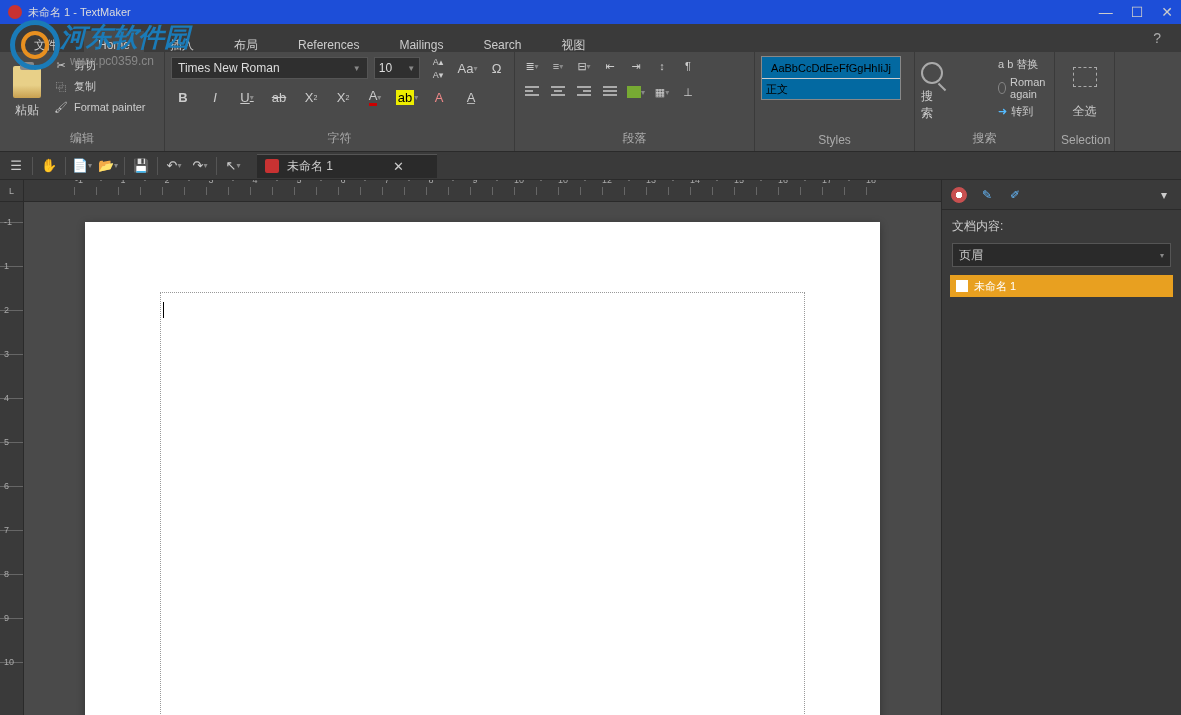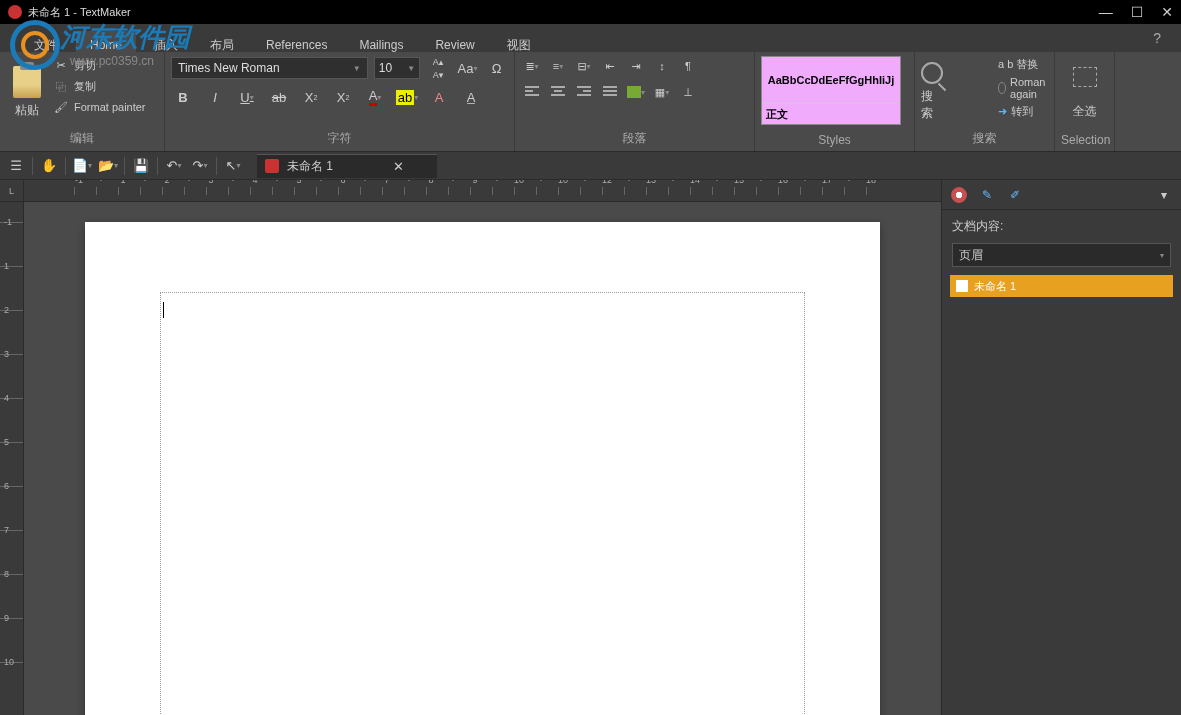--- a/index.html
+++ b/index.html
@@ -1,24 +1,24 @@
 <!DOCTYPE html>
 <html><head>
 <meta charset="utf-8">
 <style>
 * { margin: 0; padding: 0; box-sizing: border-box; font-family: "Segoe UI", sans-serif; }
 body { background: #4a4a4a; width: 1181px; height: 715px; overflow: hidden; position: relative; color: #ccc; font-size: 12px; }
-.titlebar { height: 24px; background: #000000; display: flex; align-items: center; padding: 0 8px; justify-content: space-between; }
+.titlebar { height: 24px; background: #1d4ed8; display: flex; align-items: center; padding: 0 8px; justify-content: space-between; }
 .titlebar .left { display: flex; align-items: center; gap: 6px; }
 .titlebar .app-icon { width: 14px; height: 14px; background: #c83232; border-radius: 50%; }
 .titlebar .title { font-size: 11px; color: #ddd; }
 .titlebar .win-controls { display: flex; gap: 18px; font-size: 14px; color: #ccc; }
 .titlebar .win-controls span { cursor: pointer; }
 .menubar { height: 28px; background: #3a3a3a; display: flex; align-items: center; padding-left: 20px; justify-content: space-between; }
-.menubar .menus { display: flex; gap: 4px; margin-top: 14px; }
+.menubar .menus { display: flex; gap: 12px; margin-top: 14px; }
 .menubar .menu-item { padding: 0 14px; font-size: 12px; line-height: 28px; cursor: pointer; color: #ccc; }
 .menubar .help { padding-right: 20px; font-size: 14px; color: #aaa; }
 .ribbon { height: 100px; background: #4a4a4a; display: flex; border-bottom: 1px solid #2a2a2a; }
 .ribbon-group { display: flex; flex-direction: column; justify-content: space-between; border-right: 1px solid #3a3a3a; padding: 4px 6px 0 6px; }
 .ribbon-group .group-label { text-align: center; font-size: 12px; color: #aaa; padding: 2px 0 4px 0; }
 .clip-group { width: 165px; }
 .clip-content { display: flex; gap: 4px; flex: 1; }
 .paste-btn { display: flex; flex-direction: column; align-items: center; justify-content: center; width: 42px; gap: 4px; }
 .paste-icon { width: 28px; height: 32px; background: linear-gradient(#e8d088 60%, #c8a050); border-radius: 2px; position: relative; }
 .paste-icon::before { content: ""; position: absolute; top: -4px; left: 7px; width: 14px; height: 8px; background: #888; border-radius: 2px; }
@@ -29,21 +29,21 @@
 .char-top { display: flex; gap: 6px; align-items: center; margin-bottom: 6px; }
 .font-select { width: 205px; height: 22px; background: #2f2f2f; border: 1px solid #555; color: #ddd; padding: 0 6px; font-size: 12px; display: flex; align-items: center; justify-content: space-between; }
 .size-select { width: 48px; height: 22px; background: #2f2f2f; border: 1px solid #555; color: #ddd; padding: 0 4px; font-size: 12px; display: flex; align-items: center; justify-content: space-between; }
 .char-btns { display: flex; flex-direction: column; gap: 2px; }
 .char-bottom { display: flex; gap: 8px; align-items: center; }
 .fmt-btn { width: 24px; height: 22px; display: flex; align-items: center; justify-content: center; font-size: 13px; cursor: pointer; color: #ccc; }
 .para-group { width: 240px; }
 .para-row { display: flex; gap: 4px; align-items: center; margin-bottom: 6px; }
 .para-btn { width: 22px; height: 20px; display: flex; align-items: center; justify-content: center; cursor: pointer; font-size: 11px; color: #ccc; }
 .styles-group { width: 160px; }
-.style-box { width: 140px; height: 69px; background: #f0abfc; border: 1px solid #888; color: #000; display: flex; flex-direction: column; overflow: hidden; font-weight: bold; }
+.style-box { width: 140px; height: 44px; background: #0369a1; border: 1px solid #888; color: #000; display: flex; flex-direction: column; overflow: hidden; }
 .style-preview { flex: 1; display: flex; align-items: center; justify-content: center; font-size: 11px; border-bottom: 1px solid #ccc; padding: 2px; }
 .style-name-row { height: 20px; display: flex; align-items: center; padding: 0 4px; font-size: 11px; }
 .search-group { width: 140px; }
 .search-content { display: flex; gap: 6px; flex: 1; }
 .search-icon-big { width: 36px; display: flex; flex-direction: column; align-items: center; justify-content: center; gap: 4px; }
 .magnify-icon { width: 22px; height: 22px; border: 2px solid #aaa; border-radius: 50%; position: relative; }
 .magnify-icon::after { content: ""; position: absolute; bottom: -6px; right: -6px; width: 10px; height: 2px; background: #aaa; transform: rotate(45deg); }
 .search-list { display: flex; flex-direction: column; gap: 2px; font-size: 11px; flex: 1; }
 .search-item { display: flex; align-items: center; gap: 4px; padding: 1px; cursor: pointer; margin-left: 48px; }
 .sel-group { width: 60px; }
@@ -110,21 +110,21 @@
 </div>
 
 <div class="menubar">
   <div class="menus" id="menus">
       <div class="menu-item">文件</div>
       <div class="menu-item" style="background: rgb(74, 74, 74);">Home</div>
       <div class="menu-item">插入</div>
       <div class="menu-item">布局</div>
       <div class="menu-item">References</div>
       <div class="menu-item">Mailings</div>
-      <div class="menu-item">Review</div>
+      <div class="menu-item">Search</div>
       <div class="menu-item">视图</div>
     </div>
   <div class="help">?</div>
 </div>
 
 <div class="ribbon">
 
   <div class="ribbon-group clip-group">
     <div class="clip-content">
       <div class="paste-btn">

